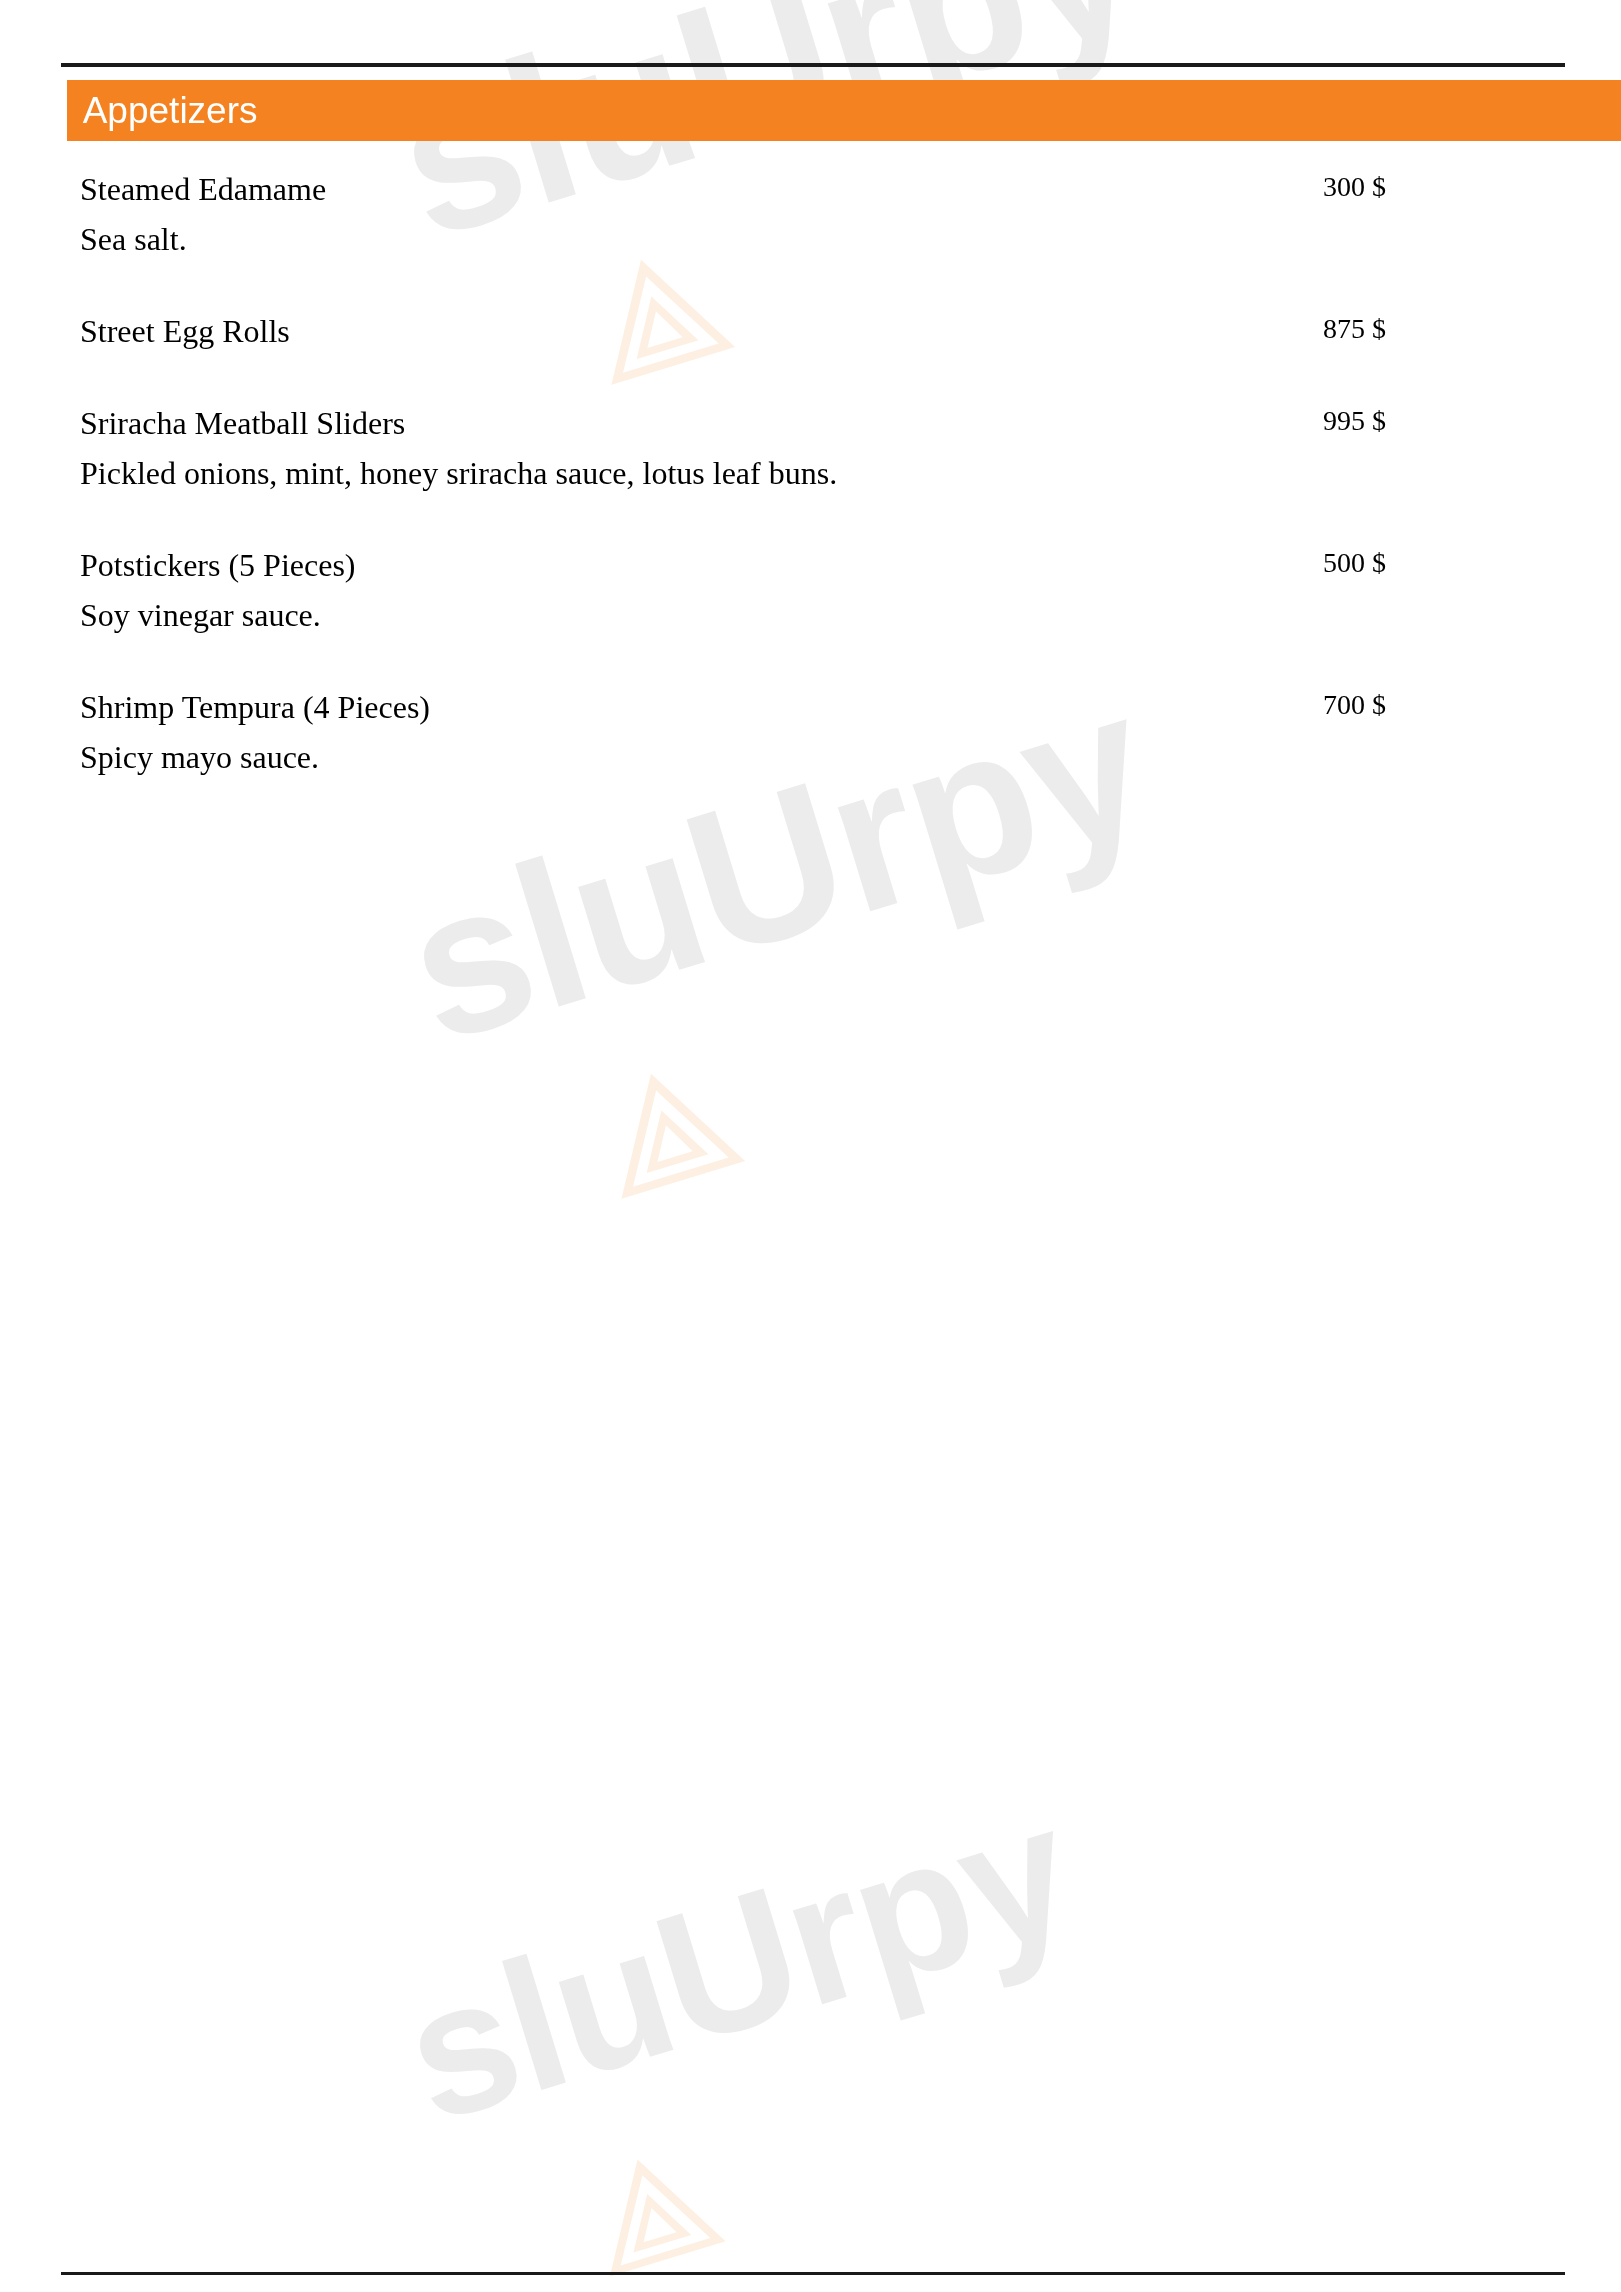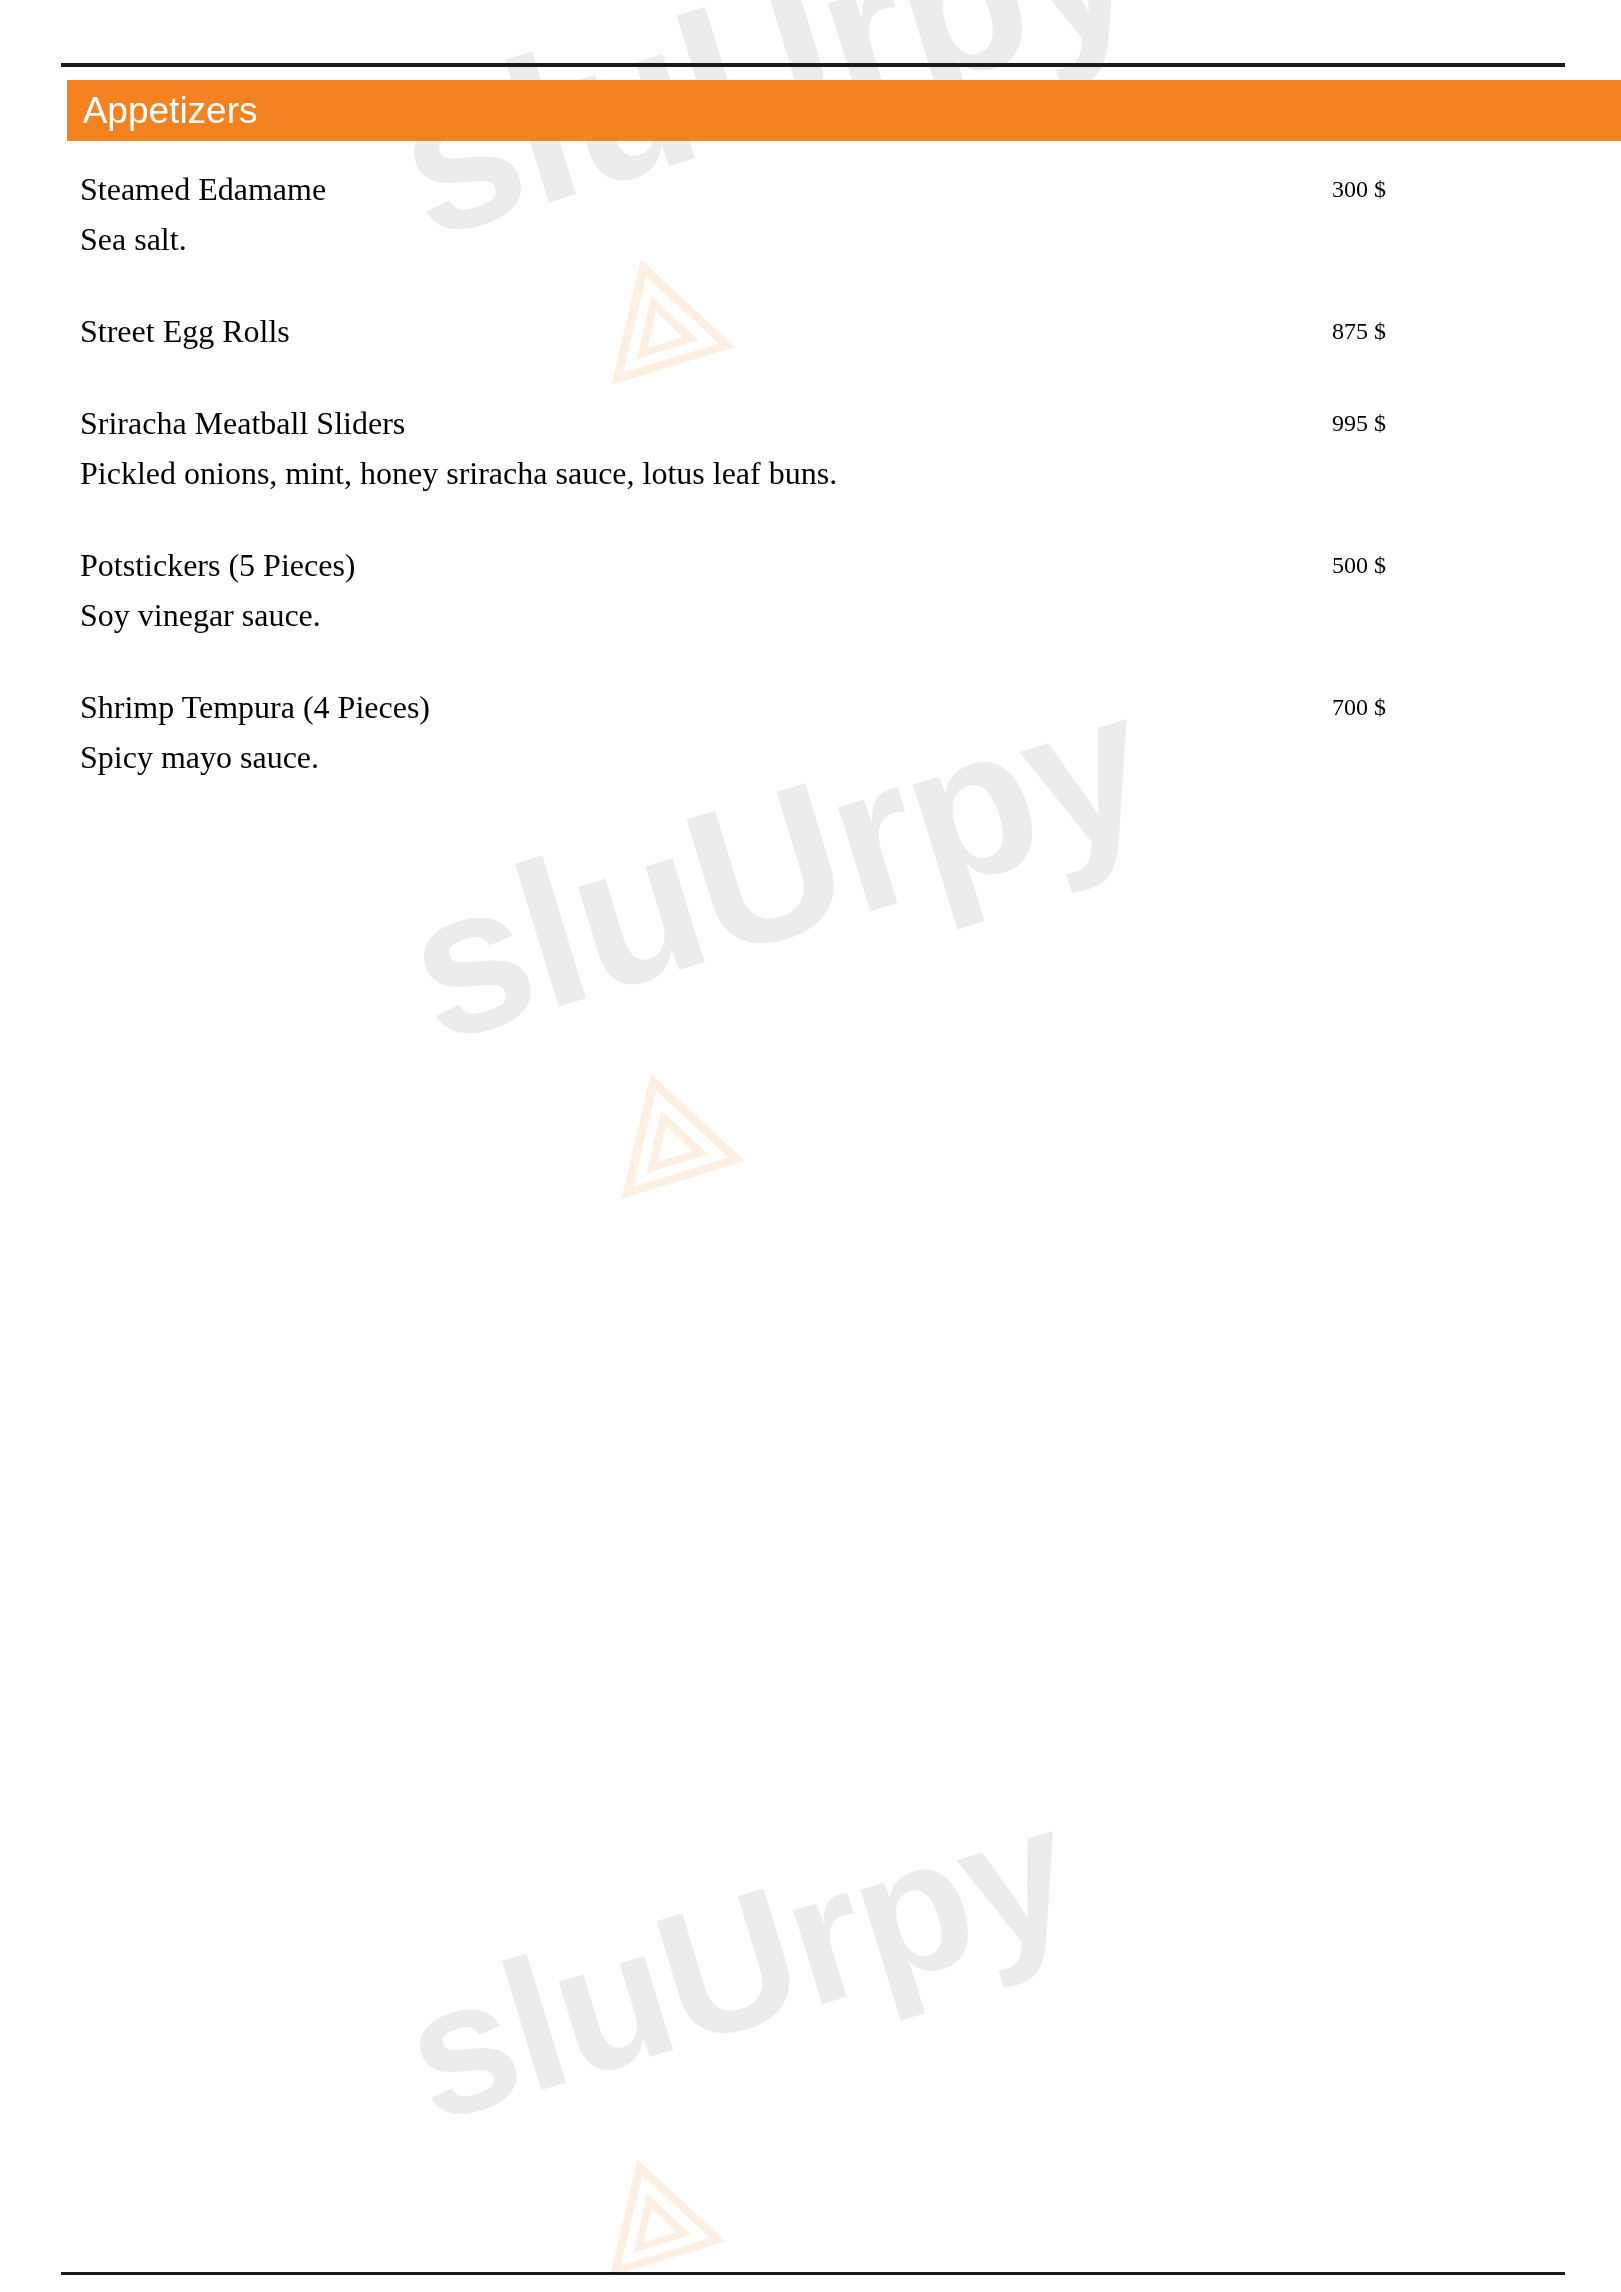--- a/index.html
+++ b/index.html
@@ -94,28 +94,28 @@
     left: 80px;
     top: 169px;
     width: 1306px;
   }
   .menu-item {
     margin-bottom: 51px;
   }
   .item-row {
     display: flex;
     justify-content: space-between;
-    align-items: center;
+    align-items: flex-start;
   }
   .item-name {
     font-size: 32px;
     line-height: 1.28;
   }
   .item-price {
-    font-size: 24px;
+    font-size: 28px;
     line-height: 1.28;
     white-space: nowrap;
     padding-left: 23.5px;
   }
   .item-desc {
     font-size: 32px;
     line-height: 1.28;
     margin-top: 9px;
   }
   .item-desc:empty { display: none; }

